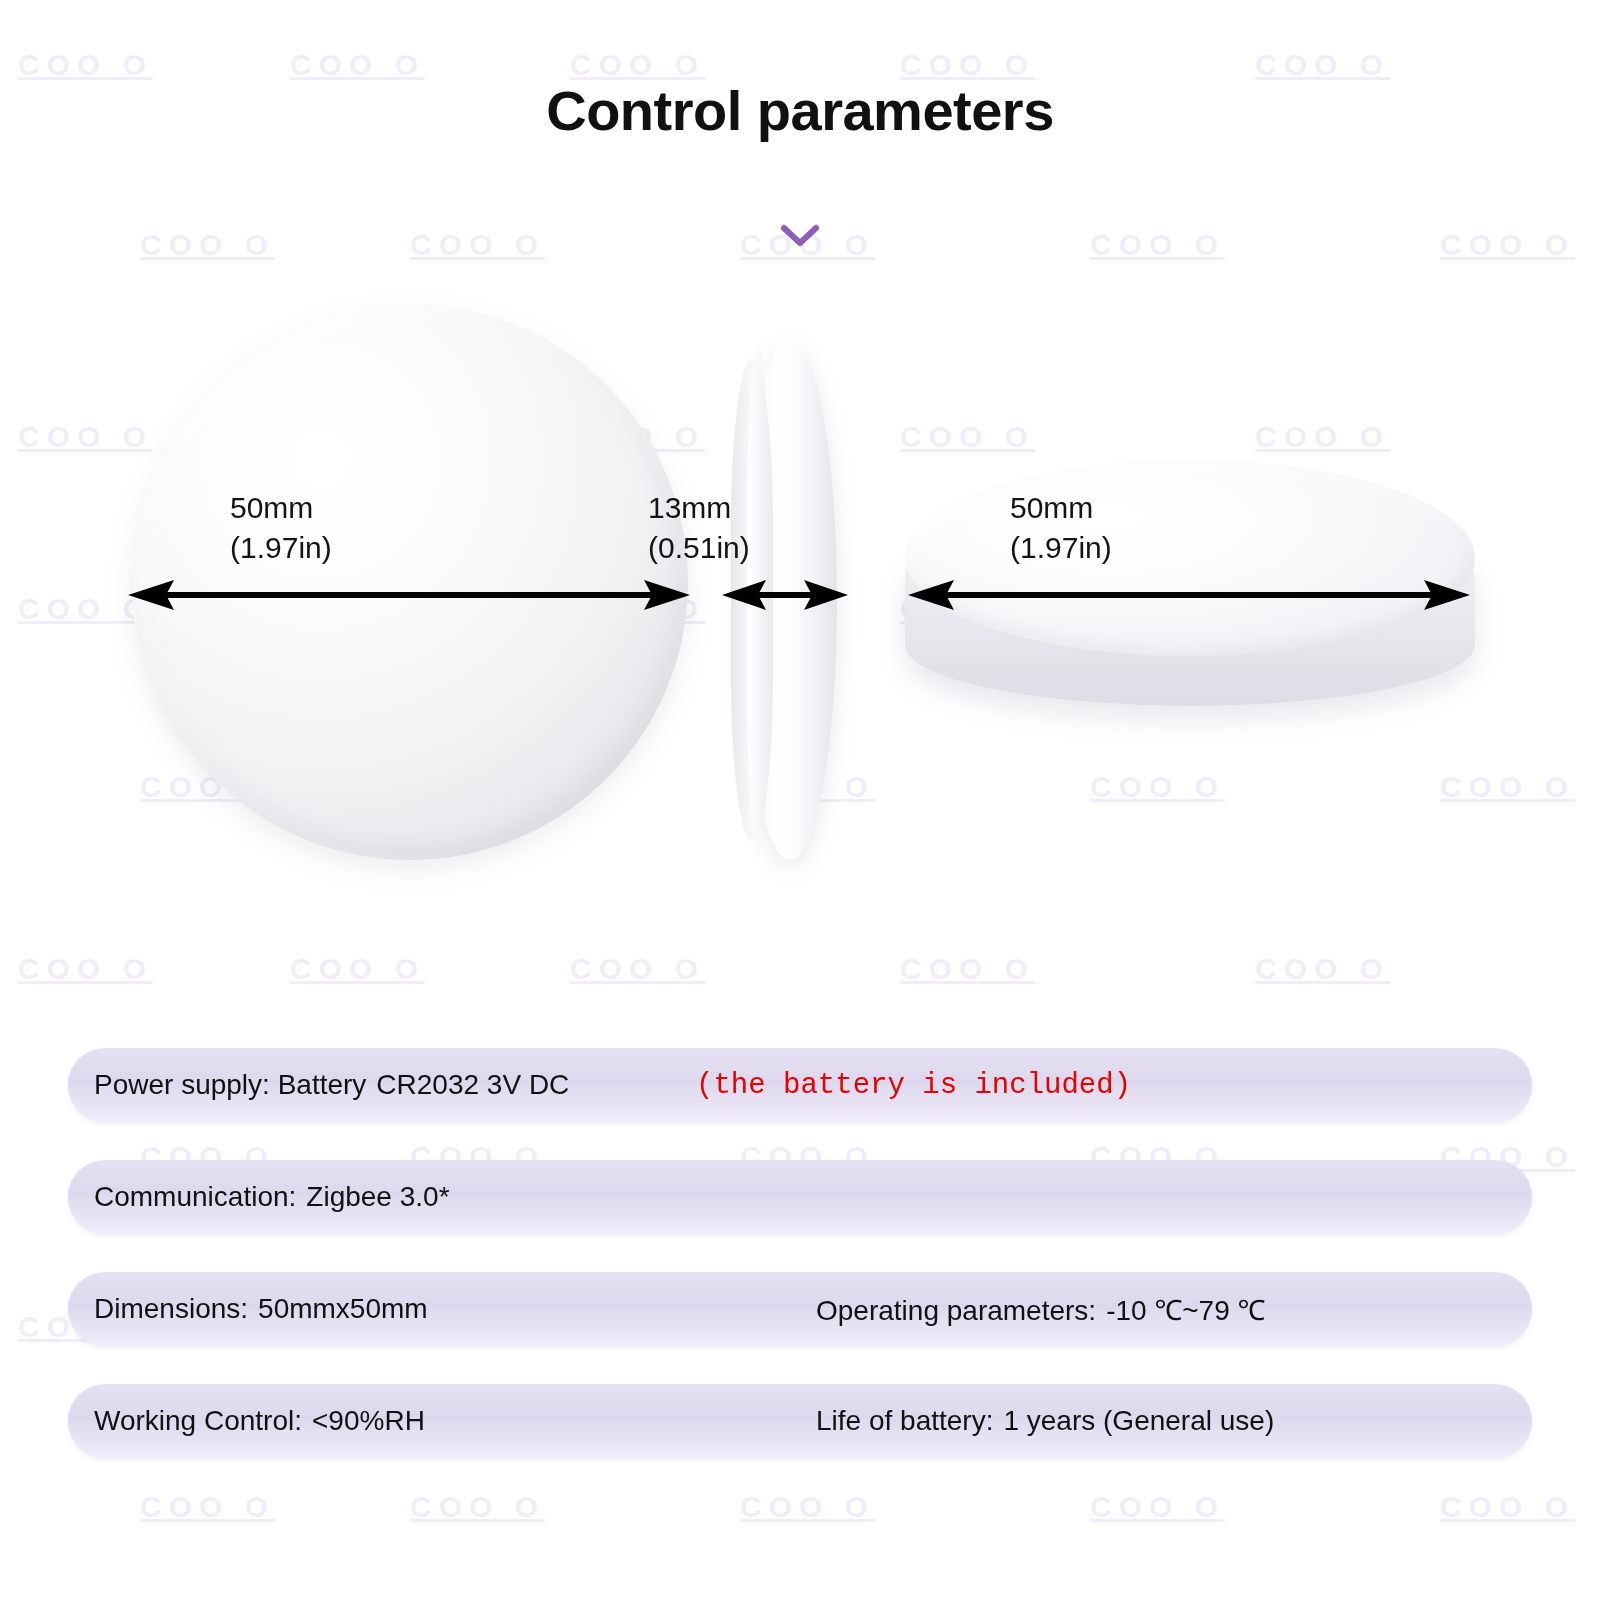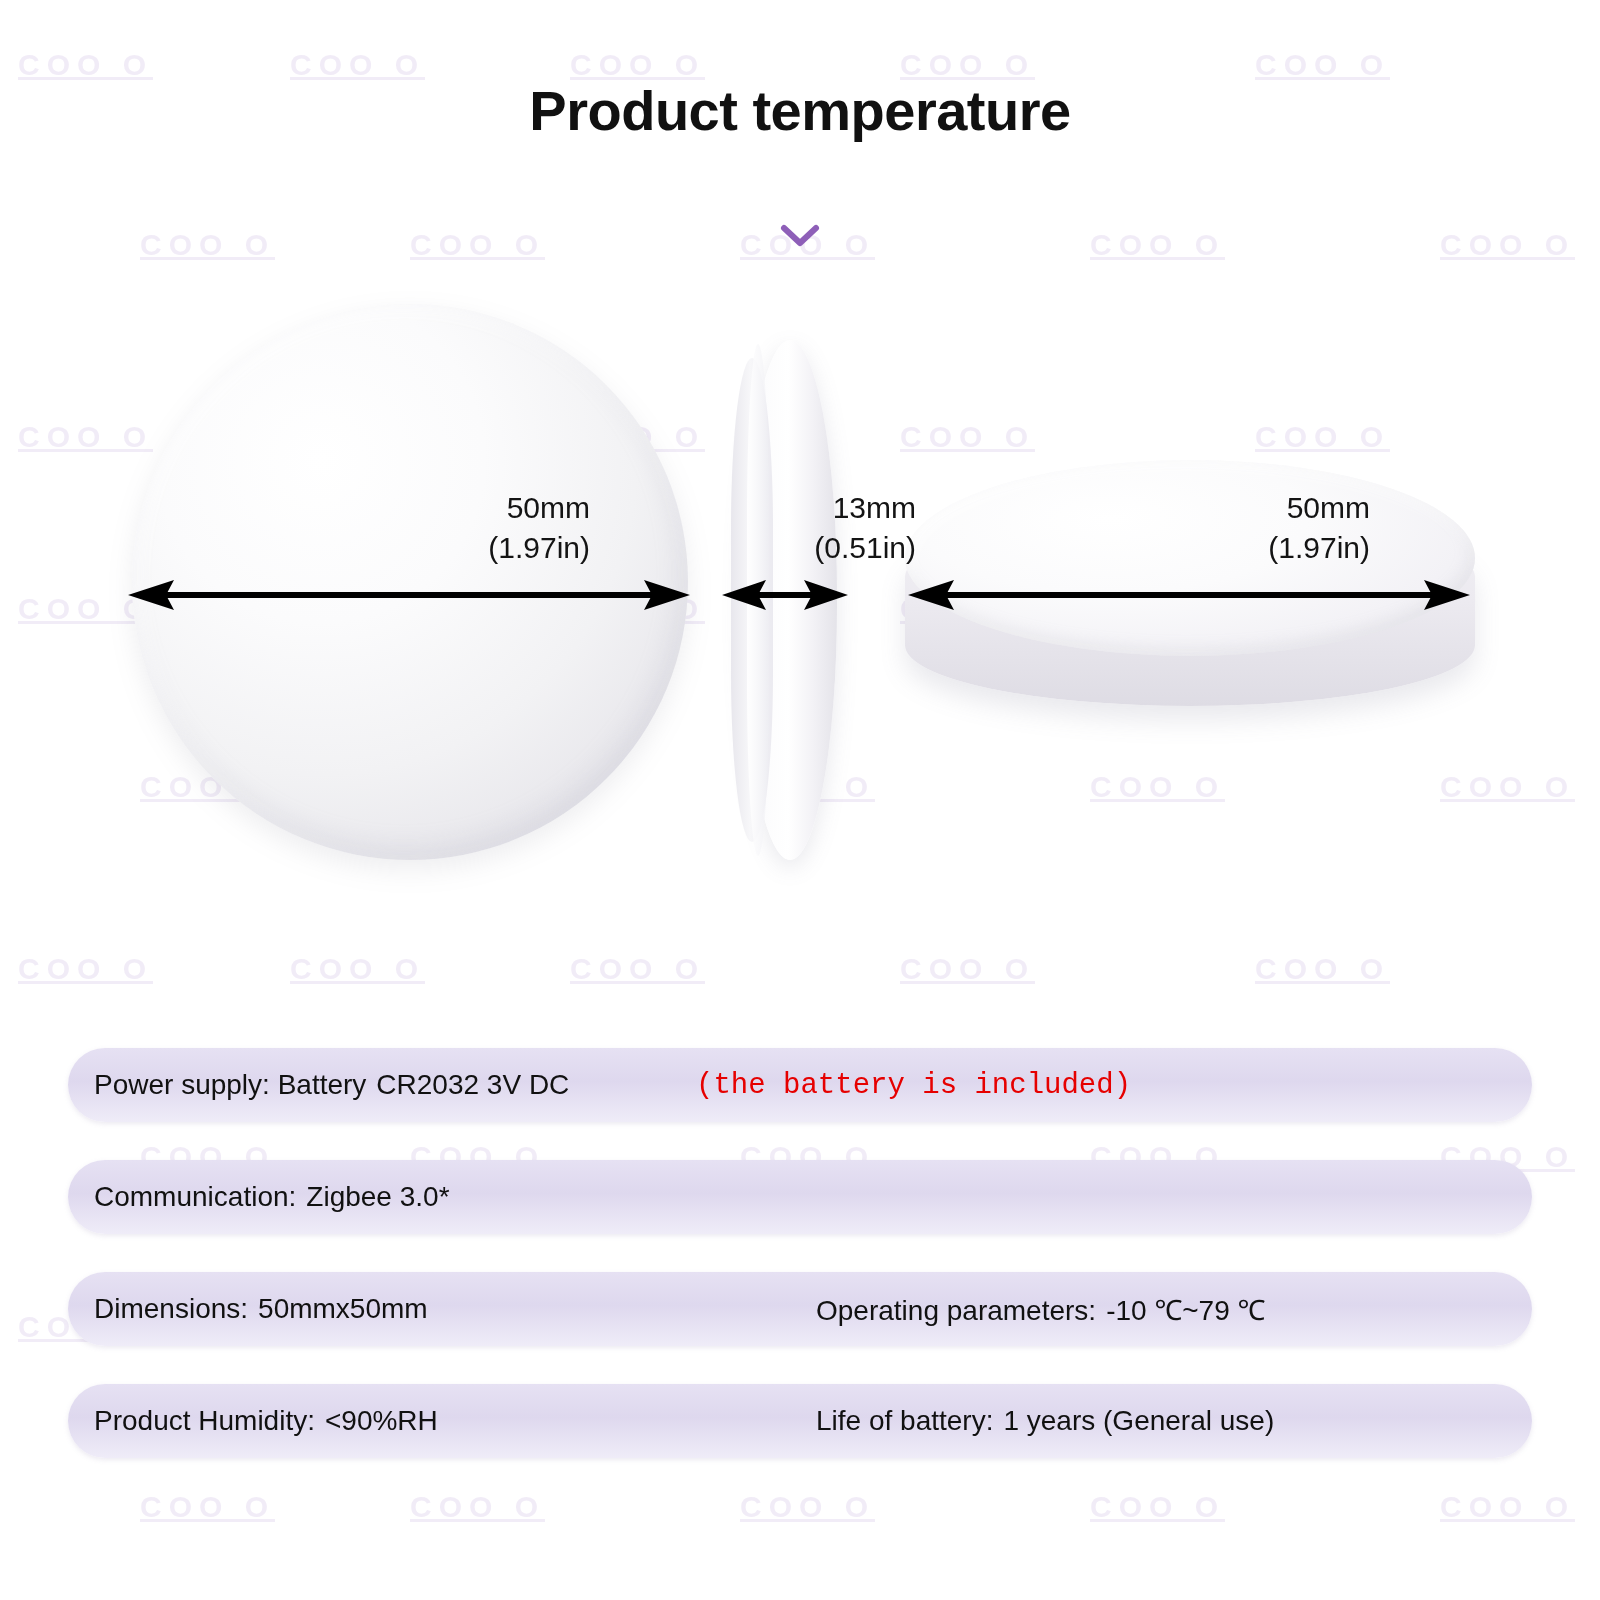--- a/index.html
+++ b/index.html
@@ -141,21 +141,21 @@
     width: 570px;
     height: 196px;
     border-radius: 50%;
     background: radial-gradient(ellipse at 36% 30%, #ffffff 0%, #fbfbfc 38%, #f3f2f6 70%, #e8e7ed 100%);
     box-shadow: inset -4px -6px 16px rgba(170,170,185,0.18), inset 5px 6px 16px rgba(255,255,255,0.9);
   }
 
   
   .dim-label {
     position: absolute;
-    text-align: right;
+    text-align: left;
     font-size: 30px;
     line-height: 1.32;
     color: #141414;
     z-index: 12;
     white-space: nowrap;
   }
   .dim-arrow {
     position: absolute;
     z-index: 12;
   }
@@ -258,21 +258,21 @@
   <div class="wm" style="left:900px; top:1310px;">COO O</div>
   <div class="wm" style="left:1255px;top:1310px;">COO O</div>
 
   <div class="wm" style="left:140px; top:1490px;">COO O</div>
   <div class="wm" style="left:410px; top:1490px;">COO O</div>
   <div class="wm" style="left:740px; top:1490px;">COO O</div>
   <div class="wm" style="left:1090px;top:1490px;">COO O</div>
   <div class="wm" style="left:1440px;top:1490px;">COO O</div>
 </div>
 
-<div class="title">Product temperature</div>
+<div class="title">Control parameters</div>
 
 <div class="chevron">
   <svg width="44" height="28" viewBox="0 0 44 28" xmlns="http://www.w3.org/2000/svg">
     <path d="M6 6 L22 21 L38 6" fill="none" stroke="#8e5fb8" stroke-width="6" stroke-linecap="round" stroke-linejoin="round"></path>
   </svg>
 </div>
 
 <div class="figure-area">
 
   <div class="front-view"></div>
@@ -347,20 +347,20 @@
     <div class="spec-left">
       <span>Dimensions:</span><span class="spec-val">50mmx50mm</span>
     </div>
     <div class="spec-right">
       <span>Operating parameters:</span><span class="spec-val">-10 ℃~79 ℃</span>
     </div>
   </div>
 
   <div class="spec-row">
     <div class="spec-left">
-      <span>Product Humidity:</span><span class="spec-val">&lt;90%RH</span>
+      <span>Working Control:</span><span class="spec-val">&lt;90%RH</span>
     </div>
     <div class="spec-right">
       <span>Life of battery:</span><span class="spec-val">1 years (General use)</span>
     </div>
   </div>
 
 </div>
 
 </body></html>

